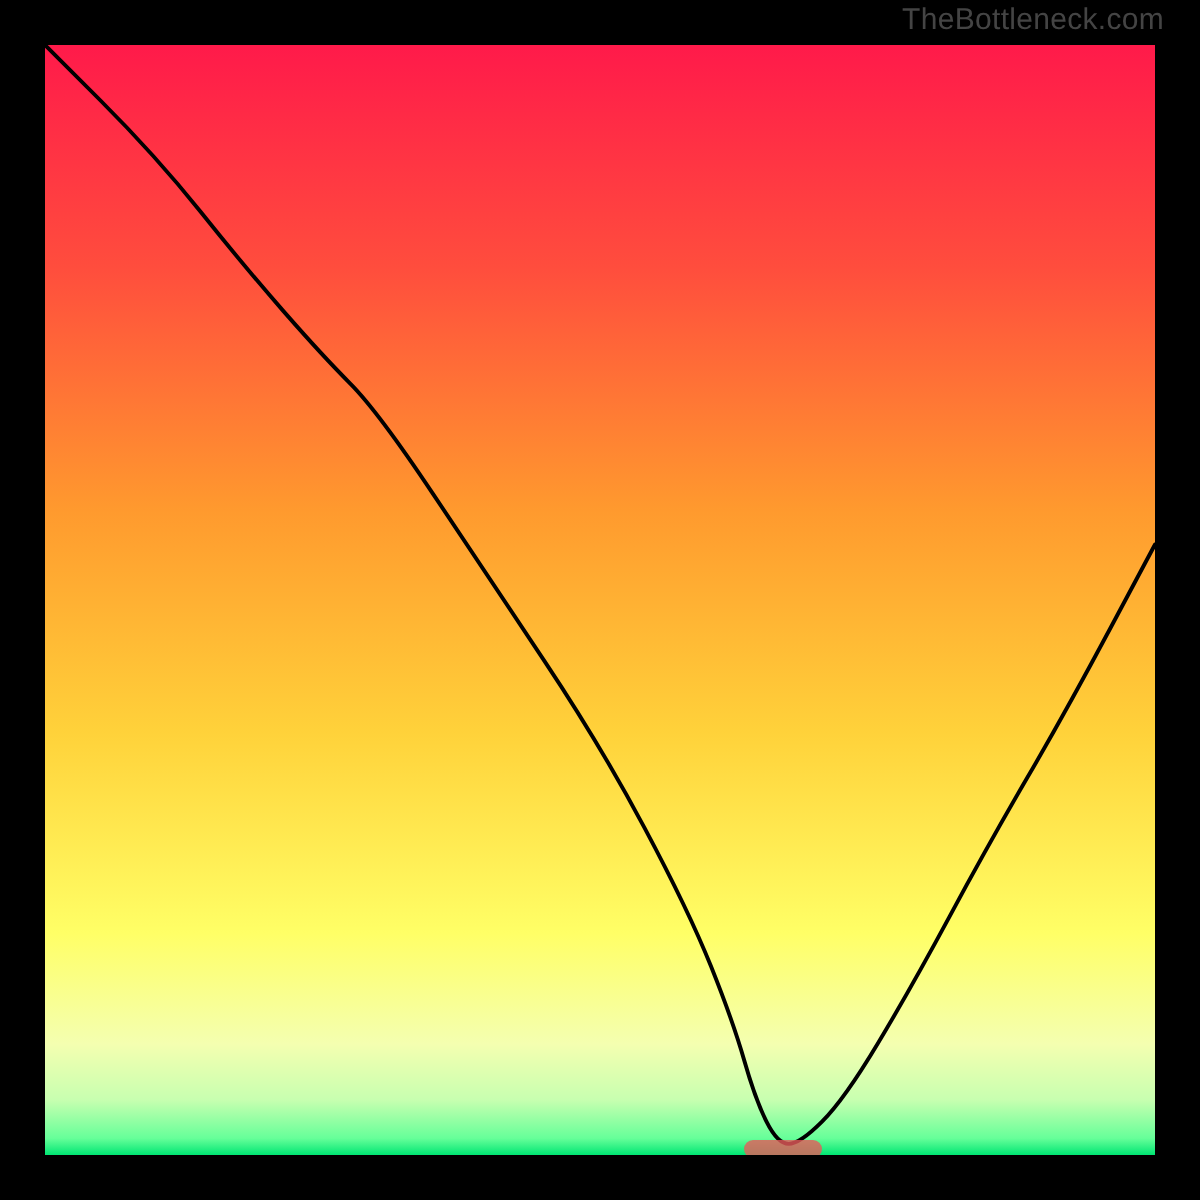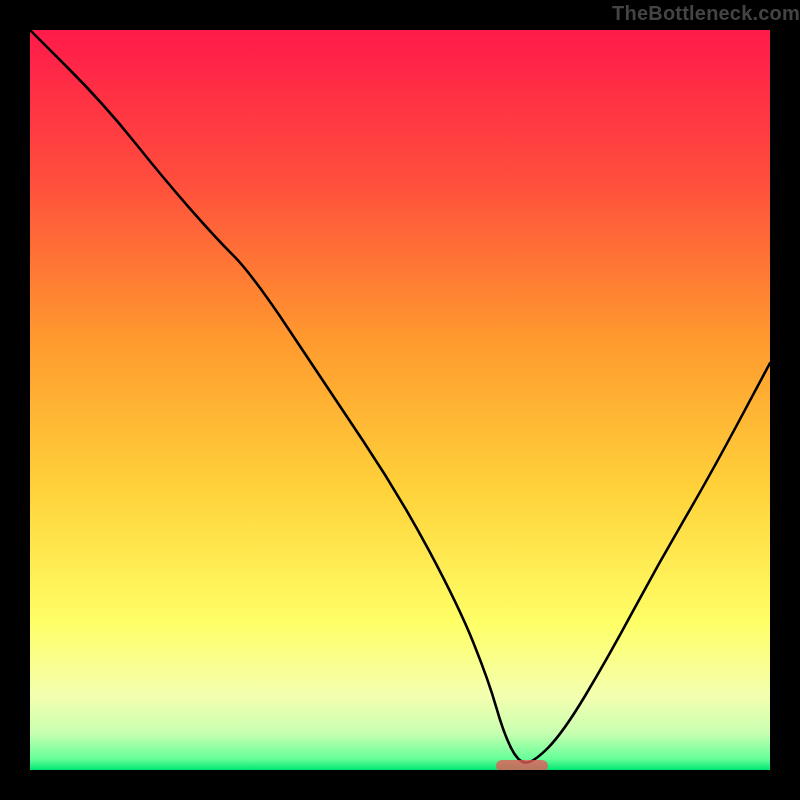--- a/index.html
+++ b/index.html
@@ -13,26 +13,26 @@
   }
   .frame {
     position: relative;
     width: 800px;
     height: 800px;
     background: #000;
   }
   .watermark {
     position: absolute;
     top: 2px;
-    right: 0;
+    right: 24px;
     color: #444;
     font-size: 20px;
     letter-spacing: 0.2px;
     z-index: 10;
-    font-weight: 700;
+    font-weight: 400;
     margin-left: 34px;
   }
   .plot-area {
     position: absolute;
     left: 30px;
     top: 30px;
     width: 740px;
     height: 740px;
     overflow: hidden;
   }

